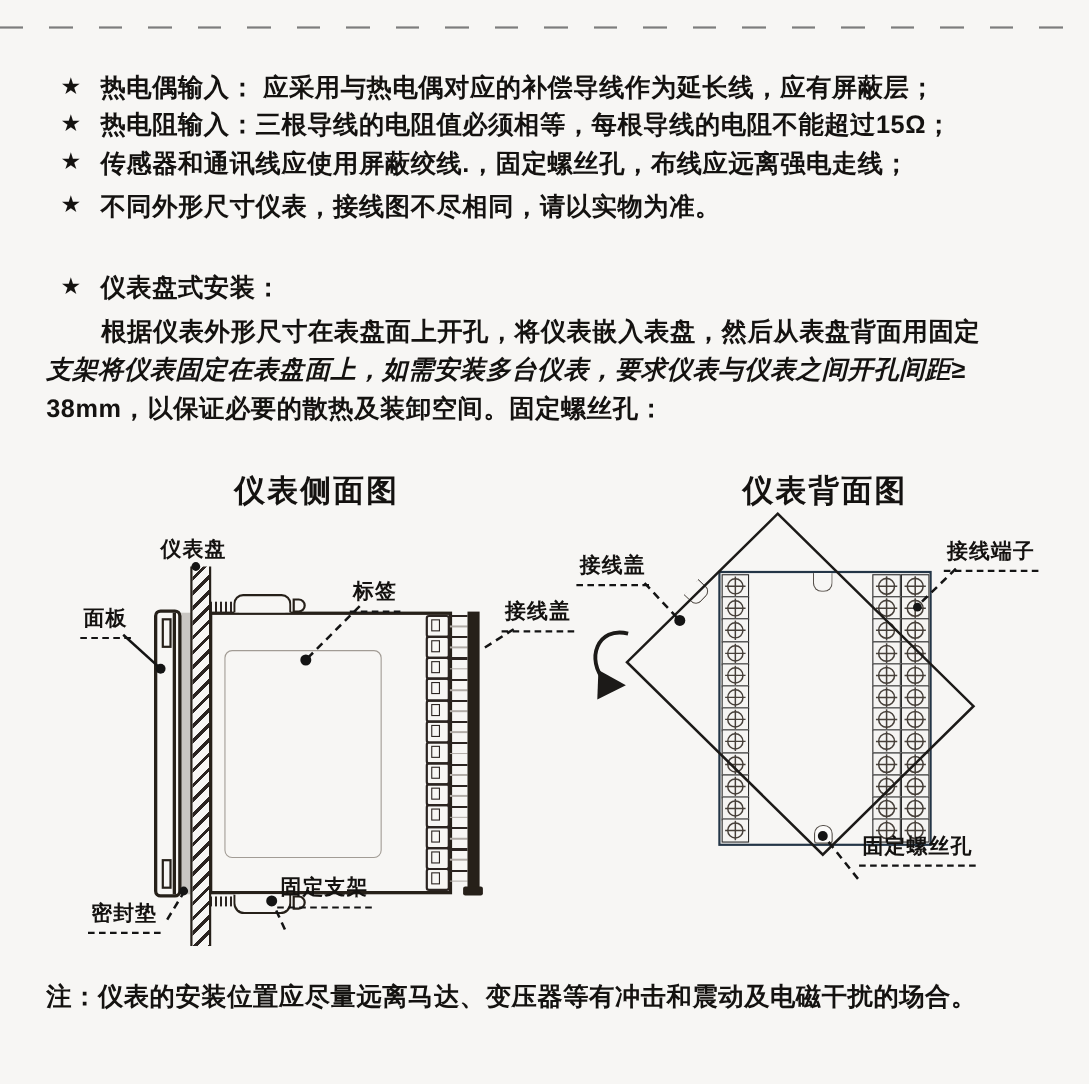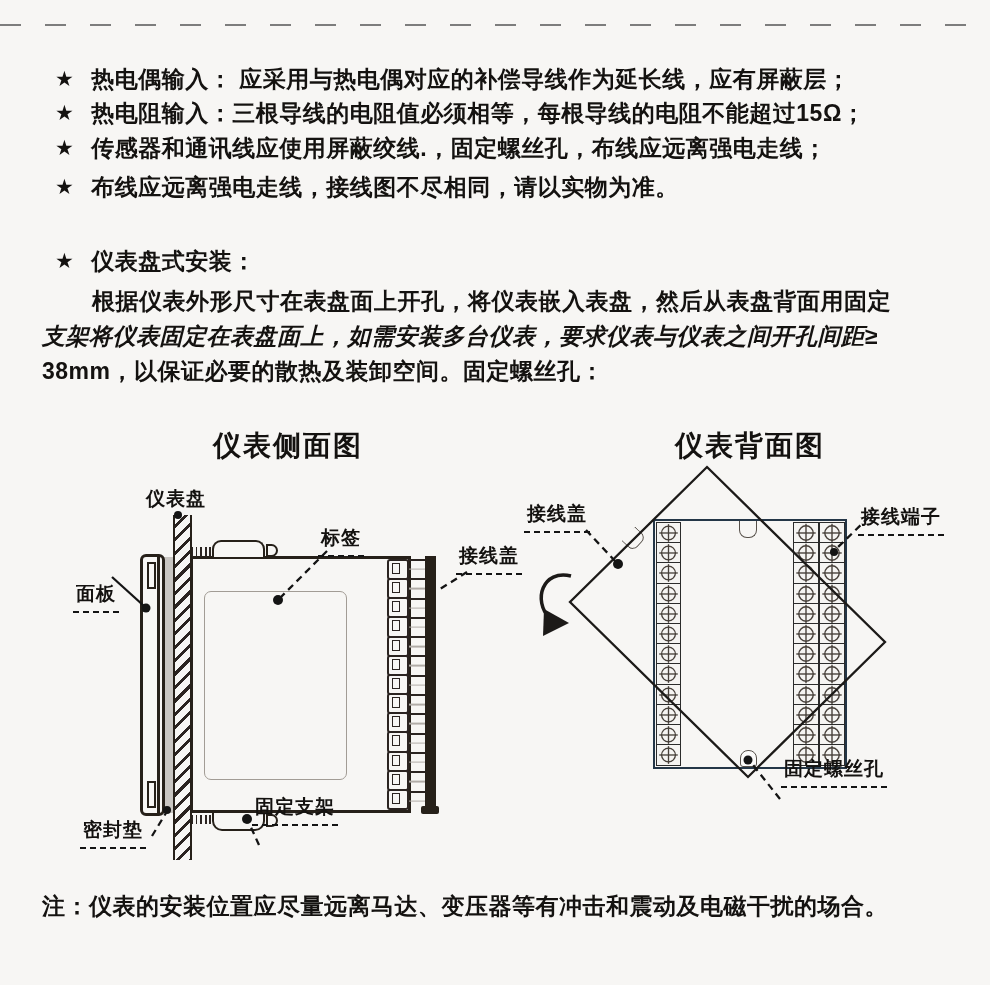--- a/index.html
+++ b/index.html
@@ -48,36 +48,36 @@
      background-position:0 0,0 9.6px;}
   .blackbar{left:425px;top:556px;width:11px;height:254px;background:#262019;}
   .barfoot{left:421px;top:806px;width:18px;height:8px;background:#262019;border-radius:2px;}
   .thread{width:21px;height:10px;background:repeating-linear-gradient(90deg,#2b2421 0 1.8px,transparent 1.8px 4.6px);}
   .thr-t{left:191px;top:547px;} .thr-b{left:191px;top:815px;height:9px;}
   .bracket{width:53px;border:2.5px solid #262019;background:#f7f6f4;box-sizing:border-box;}
   .brk-t{left:212px;top:540px;height:17px;border-bottom:none;border-radius:9px 9px 0 0;}
   .brk-b{left:212px;top:813px;height:18px;border-top:none;border-radius:0 0 10px 10px;}
   .shead{width:12px;height:13px;border:2px solid #262019;border-radius:0 7px 7px 0;background:#f7f6f4;box-sizing:border-box;}
   .sh-t{left:266px;top:544px;} .sh-b{left:266px;top:814px;}
-  .l-panel{left:146px;top:486px;} .l-front{left:73px;top:549px;margin-top:32px;} .l-tag{left:318px;top:525px;}
+  .l-panel{left:146px;top:486px;} .l-front{left:73px;top:549px;} .l-tag{left:318px;top:525px;}
   .l-coverL{left:456px;top:543px;} .l-gasket{left:80px;top:817px;} .l-bracket{left:252px;top:794px;}
   
   .back-rect{left:653px;top:519px;width:194px;height:250px;border:2.5px solid #243647;background:#f7f6f4;box-sizing:border-box;}
   .scol{top:522px;width:26px;height:244px;display:flex;flex-direction:column;}
   .scol-l{left:656px;width:25px;} .scol-ra{left:793px;} .scol-rb{left:819px;}
   .scell{flex:1;border:1.8px solid #2b2b2b;box-sizing:border-box;margin-top:-1.8px;background:#f5f4f2;}
   .scell:first-child{margin-top:0;}
   .scell svg{width:100%;height:100%;display:block;}
   .tab-top{left:739px;top:521px;width:18px;height:17px;border:1.5px solid #56504a;border-top:none;
            border-radius:0 0 8px 8px;background:#f7f6f4;box-sizing:border-box;}
   .tab-rot{left:624px;top:531px;width:20px;height:16px;border:1.5px solid #56504a;border-top:none;
            border-radius:0 0 7px 7px;background:#f7f6f4;box-sizing:border-box;transform:rotate(-47deg);}
   .dome{left:740px;top:750px;width:17px;height:17px;border:1.5px solid #56504a;
         border-radius:8px 8px 3px 3px;background:#fbfaf9;box-sizing:border-box;}
-  .l-coverR{left:524px;top:501px;} .l-term{left:858px;top:504px;} .l-hole{left:781px;top:756px;}
+  .l-coverR{left:524px;top:501px;} .l-term{left:858px;top:488px;} .l-hole{left:781px;top:756px;}
   
   .note{left:42px;top:891px;font-size:23px;font-weight:700;letter-spacing:.5px;white-space:nowrap;}
   
   .overlay{left:0;top:0;width:990px;height:985px;pointer-events:none;}
 </style>
 </head>
 <body>
 
 <div class="page">
 
@@ -90,21 +90,21 @@
   <div class="abs bullet b2">
     <span class="star">★</span>
     <span class="txt">热电阻输入：三根导线的电阻值必须相等，每根导线的电阻不能超过15Ω；</span>
   </div>
   <div class="abs bullet b3">
     <span class="star">★</span>
     <span class="txt">传感器和通讯线应使用屏蔽绞线.，固定螺丝孔，布线应远离强电走线；</span>
   </div>
   <div class="abs bullet b4">
     <span class="star">★</span>
-    <span class="txt">布线应远离强电走线，接线图不尽相同，请以实物为准。</span>
+    <span class="txt">不同外形尺寸仪表，接线图不尽相同，请以实物为准。</span>
   </div>
 
   <div class="abs bullet sect">
     <span class="star">★</span>
     <span class="txt">仪表盘式安装：</span>
   </div>
 
   <div class="abs para p1">根据仪表外形尺寸在表盘面上开孔，将仪表嵌入表盘，然后从表盘背面用固定</div>
   <div class="abs para p2">支架将仪表固定在表盘面上，如需安装多台仪表，要求仪表与仪表之间开孔间距≥</div>
   <div class="abs para p3">38mm，以保证必要的散热及装卸空间。固定螺丝孔：</div>

